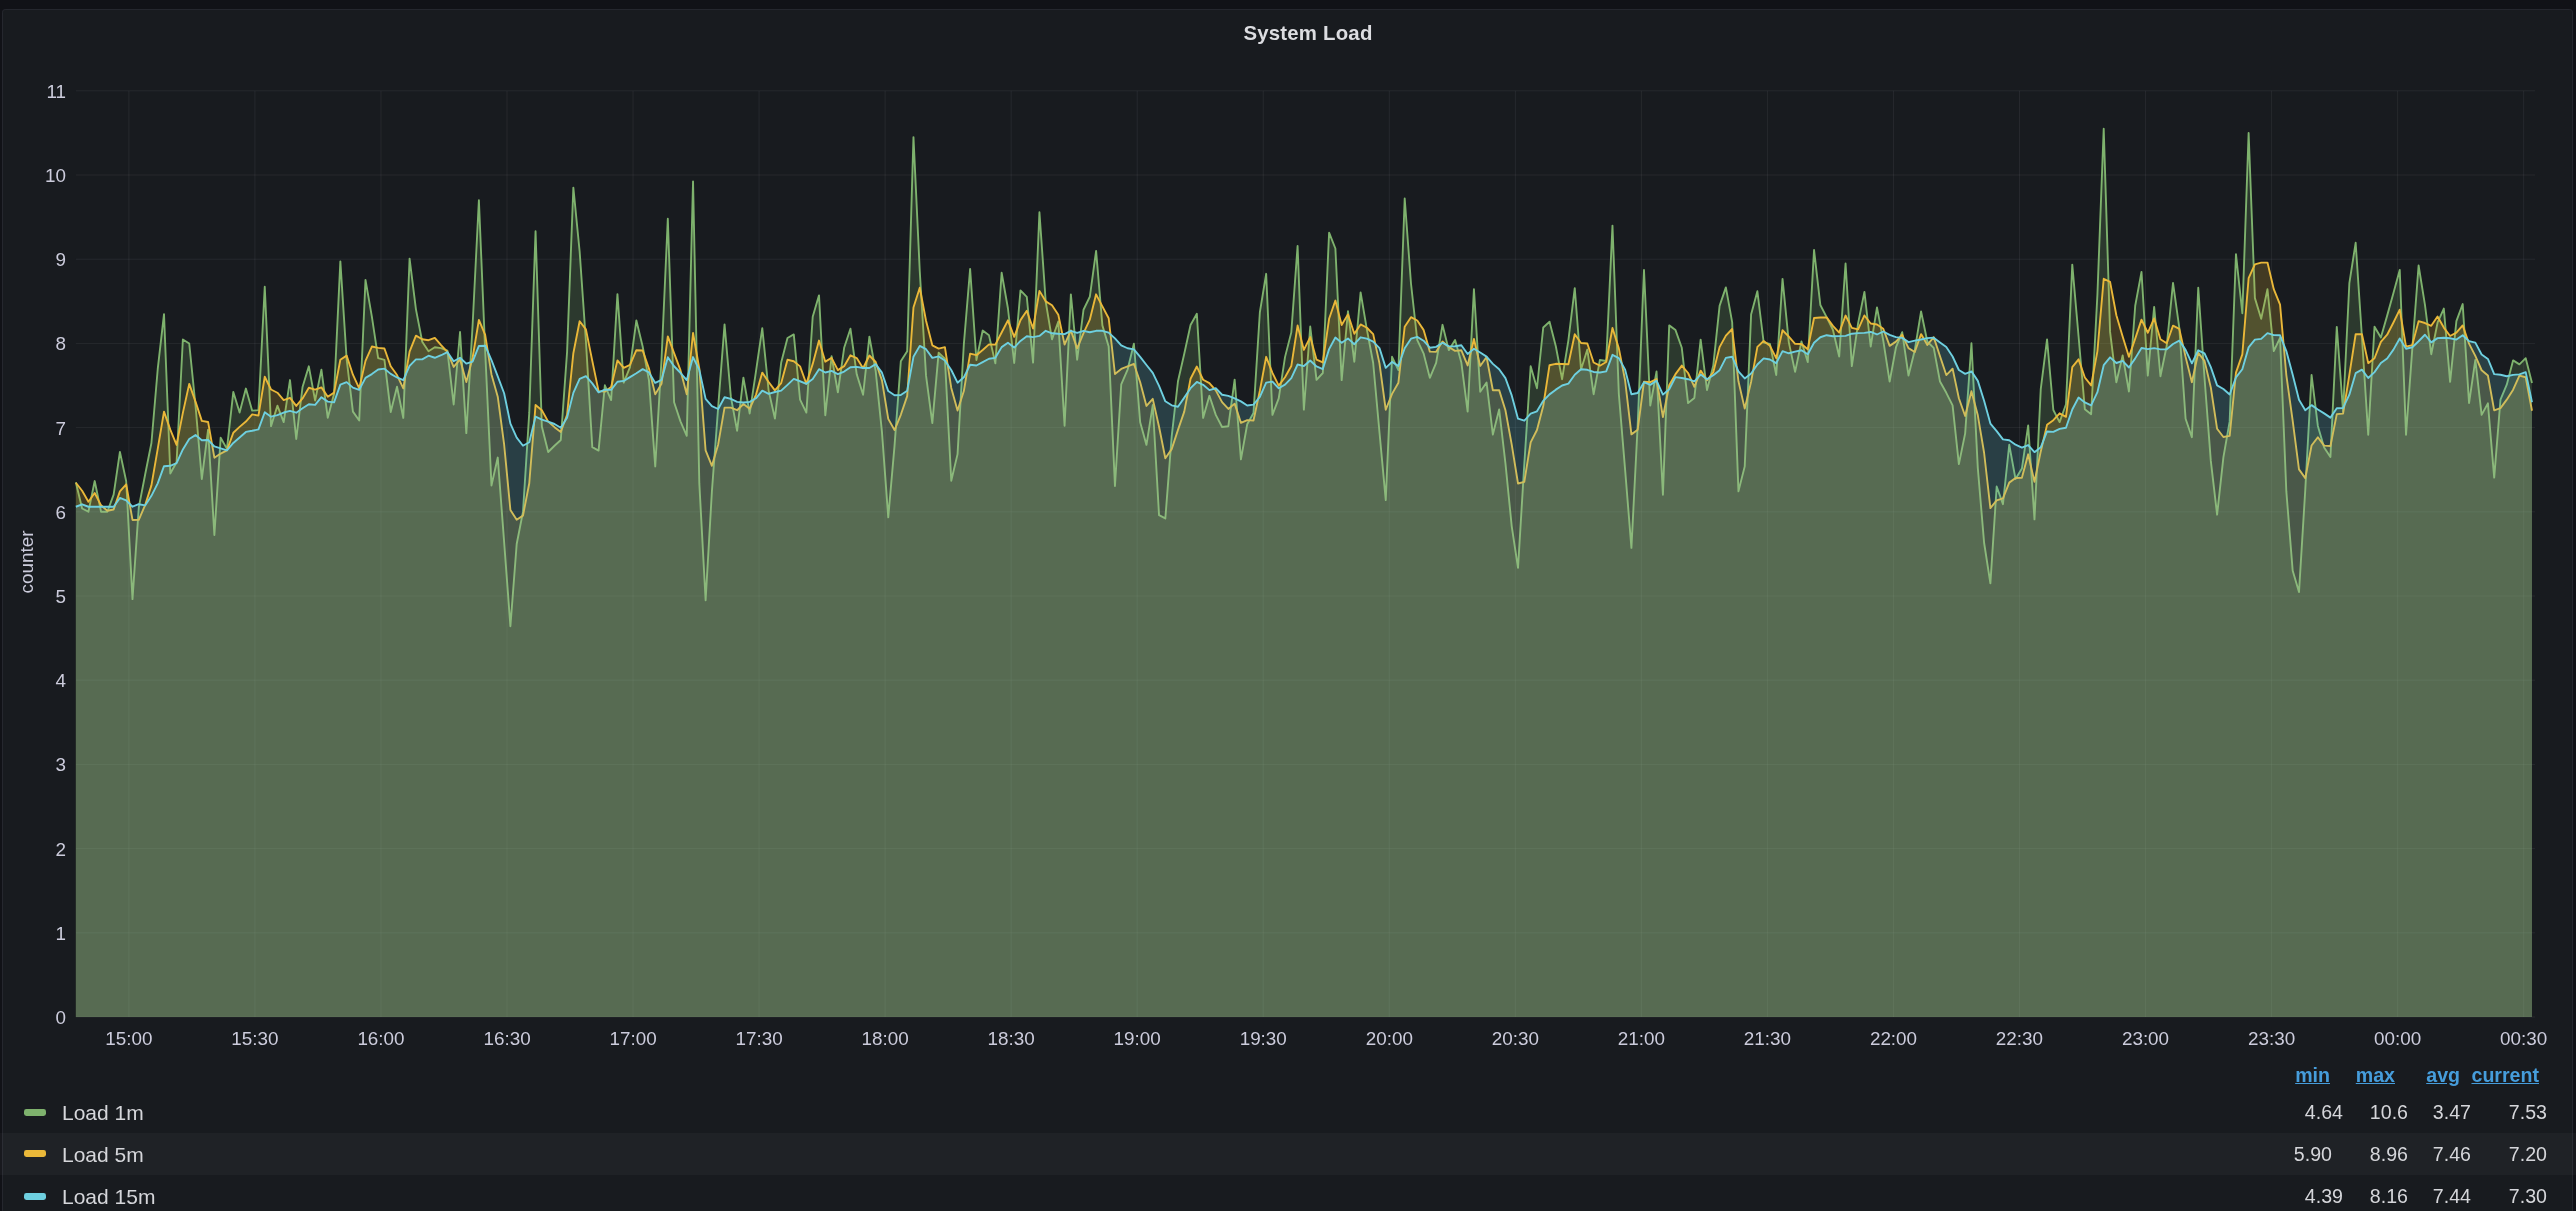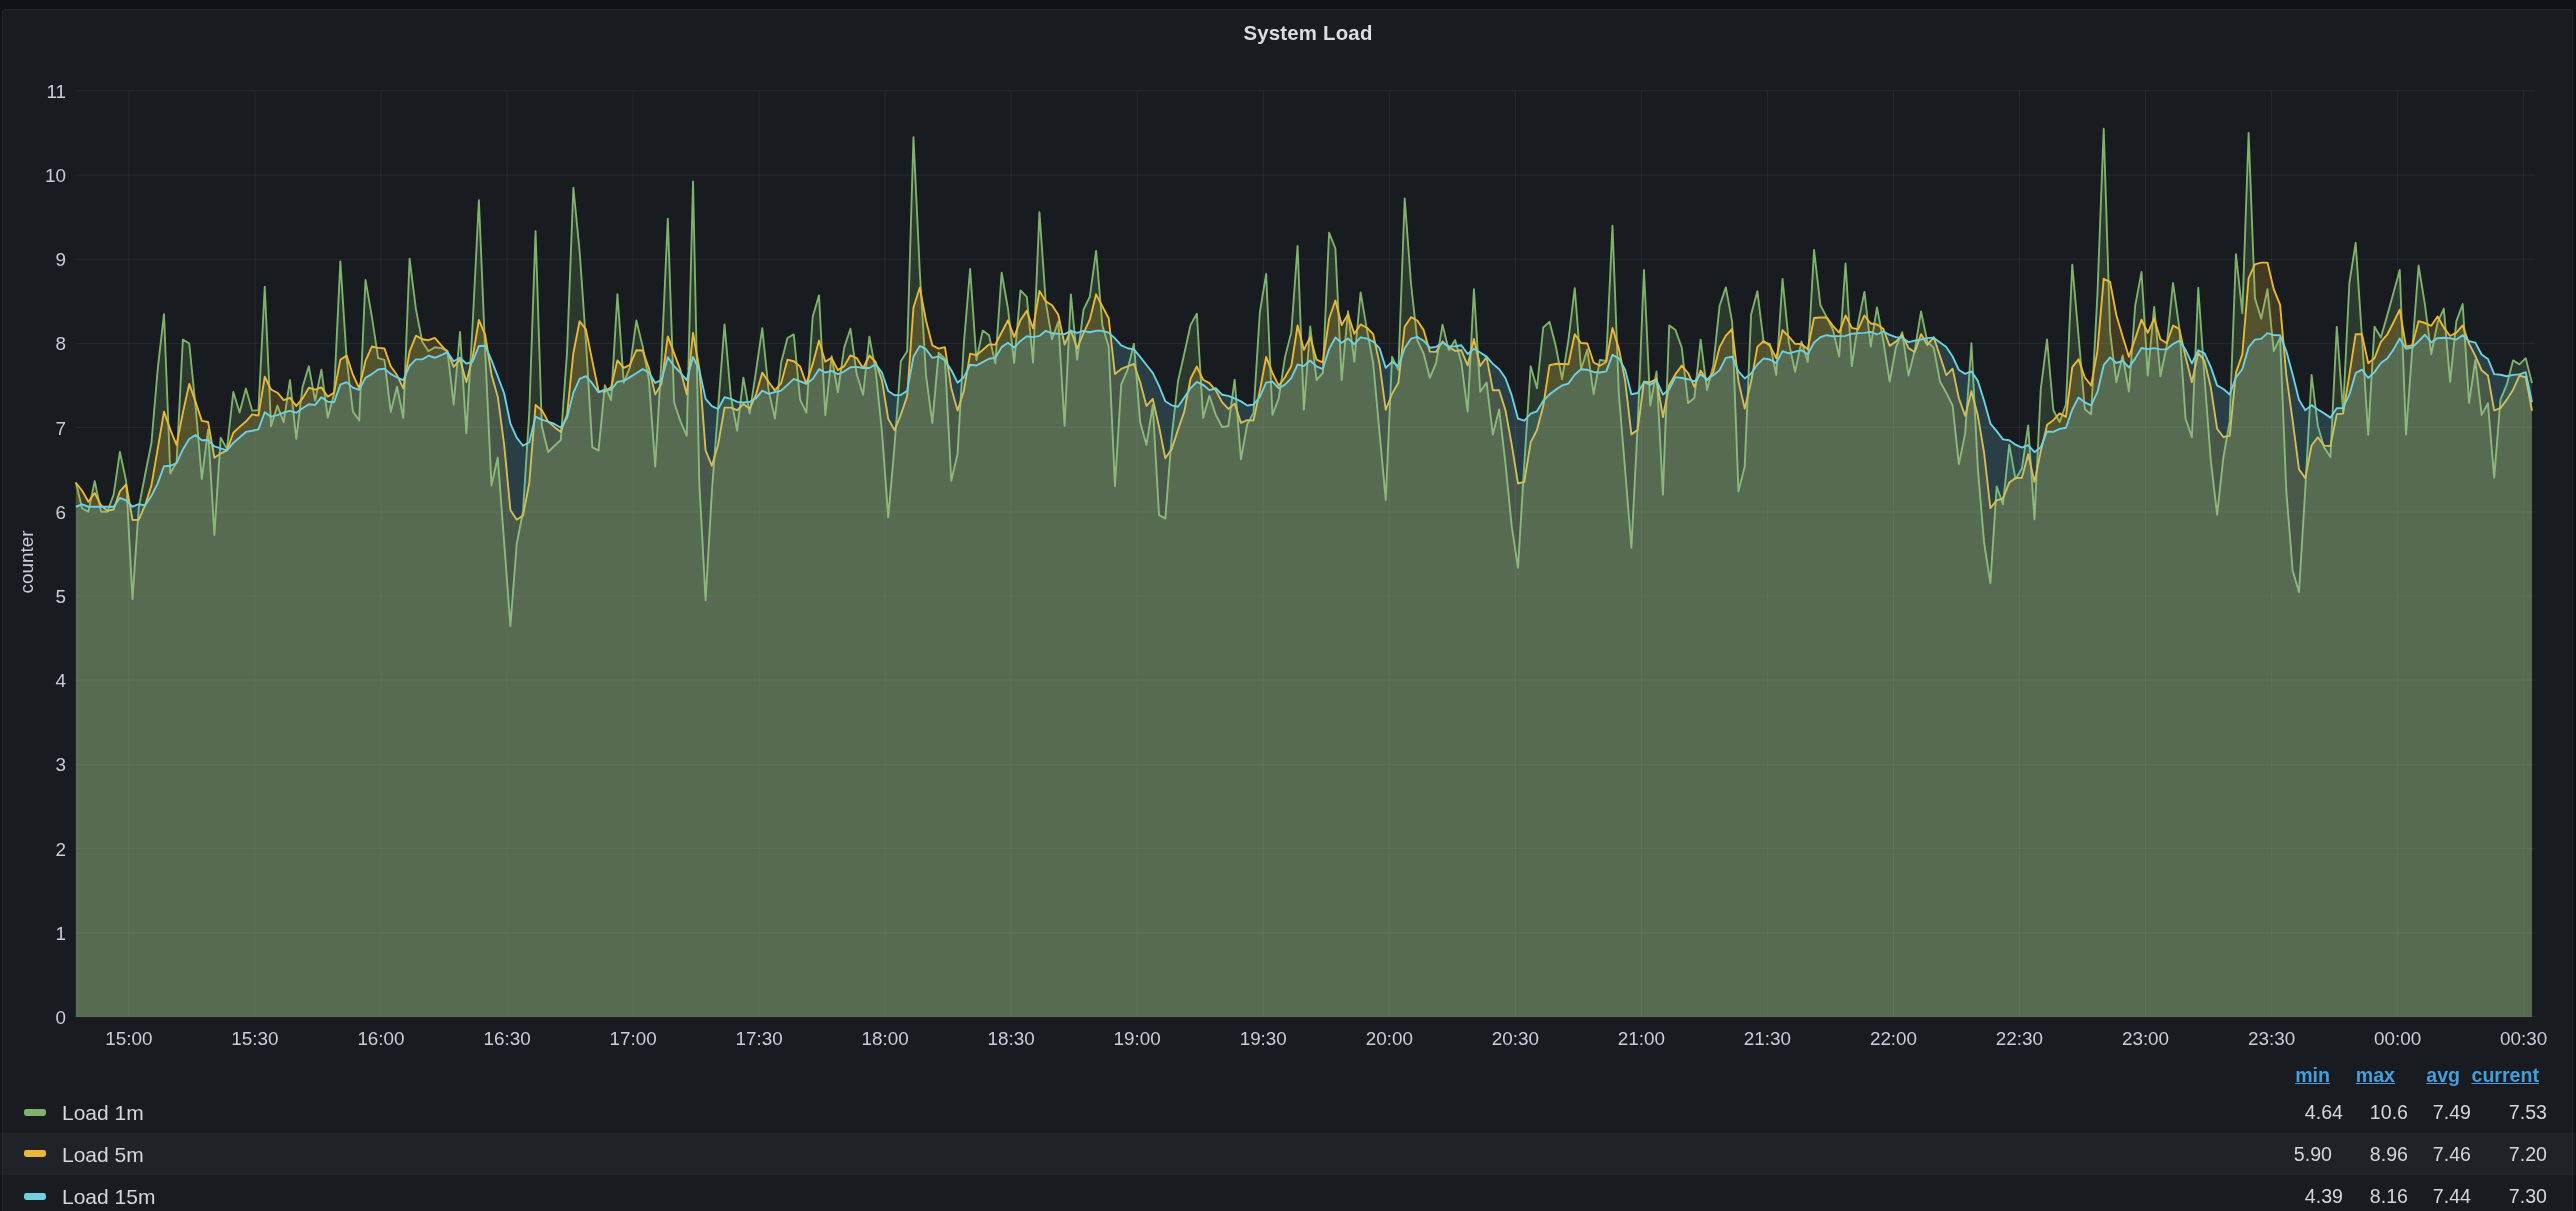--- a/index.html
+++ b/index.html
@@ -94,21 +94,21 @@
 </svg>
 <div style="position:absolute;left:0;top:1133px;width:2576px;height:42px;background:rgba(255,255,255,0.032)"></div>
 <div class="lh" style="right:246px;top:1064px">min</div>
 <div class="lh" style="right:181px;top:1064px">max</div>
 <div class="lh" style="right:116px;top:1064px">avg</div>
 <div class="lh" style="right:37px;top:1064px">current</div>
 <div class="lm" style="left:23.6px;top:1109px;background:#7EB26D"></div>
 <div class="lt" style="left:62px;top:1101px">Load 1m</div>
 <div class="lv" style="right:233px;top:1101px">4.64</div>
 <div class="lv" style="right:168px;top:1101px">10.6</div>
-<div class="lv" style="right:105px;top:1101px">7.49</div>
+<div class="lv" style="right:105px;top:1101px">3.47</div>
 <div class="lv" style="right:29px;top:1101px">7.53</div>
 <div class="lm" style="left:23.6px;top:1150px;background:#EAB839"></div>
 <div class="lt" style="left:62px;top:1143px">Load 5m</div>
 <div class="lv" style="right:244px;top:1143px">5.90</div>
 <div class="lv" style="right:168px;top:1143px">8.96</div>
 <div class="lv" style="right:105px;top:1143px">7.46</div>
 <div class="lv" style="right:29px;top:1143px">7.20</div>
 <div class="lm" style="left:23.6px;top:1193px;background:#6ED0E0"></div>
 <div class="lt" style="left:62px;top:1185px">Load 15m</div>
 <div class="lv" style="right:233px;top:1185px">4.39</div>

